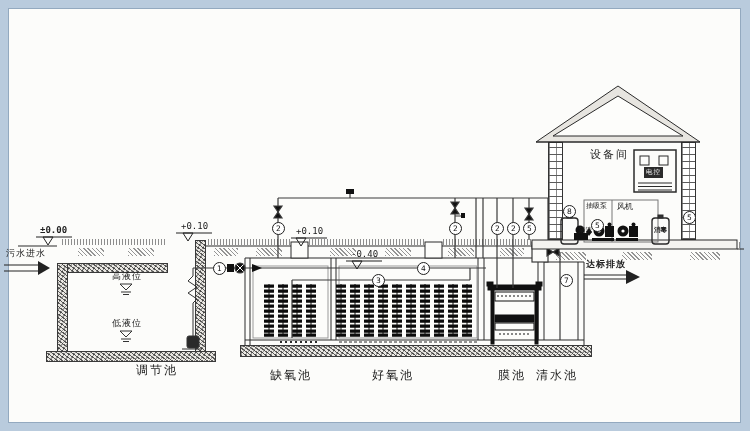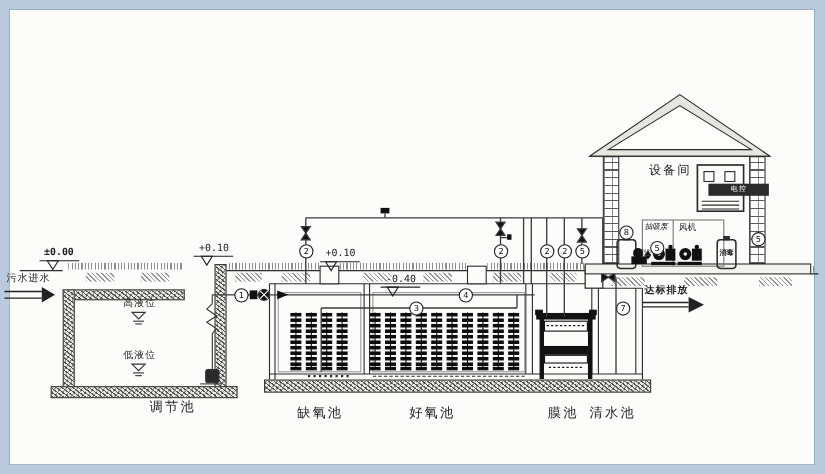--- a/index.html
+++ b/index.html
@@ -18,21 +18,21 @@
   .hatch{height:8px;background-image:repeating-linear-gradient(45deg,#949494 0 1px,transparent 1px 3px);}
   svg#draw{position:absolute;left:0;top:0;z-index:2;}
   .txt{position:absolute;z-index:3;white-space:nowrap;line-height:1.1;}
   .lbl{font-size:12px;letter-spacing:2px;color:#1e1e1e;}
   .sm{font-size:9px;letter-spacing:1px;}
   .elev{font-size:9px;font-family:"DejaVu Sans Mono",monospace;letter-spacing:0;}
   .tiny{font-size:7px;letter-spacing:0;}
   .tag{position:absolute;z-index:3;width:11px;height:11px;border:1px solid #1f1f1f;border-radius:50%;
        background:#fff;font-size:7.5px;line-height:11px;text-align:center;color:#111;}
   .cab-txt{position:absolute;z-index:3;background:#2b2b2b;color:#f5f5f5;font-size:6.5px;
-           padding:1px 20px;letter-spacing:1px;}
+           padding:1px 2px;letter-spacing:1px;}
 </style>
 </head>
 <body>
 
 <div id="canvas">
   <div id="sheet"></div>
 
   <div class="tex stipple" style="left:57px;top:263px;width:111px;height:10px;"></div>
   <div class="tex stipple" style="left:57px;top:263px;width:11px;height:90px;"></div>
   <div class="tex stipple" style="left:195px;top:240px;width:11px;height:113px;"></div>
@@ -245,21 +245,21 @@
   <div class="txt sm" style="left:112px;top:319px;">低液位</div>
 
   <div class="txt lbl" style="left:66px;top:364px;width:112px;text-align:right;">调节池</div>
   <div class="txt lbl" style="left:248px;top:369px;width:86px;text-align:center;">缺氧池</div>
   <div class="txt lbl" style="left:350px;top:369px;width:86px;text-align:center;">好氧池</div>
   <div class="txt lbl" style="left:487px;top:369px;width:50px;text-align:center;">膜池</div>
   <div class="txt lbl" style="left:536px;top:369px;width:50px;text-align:left;">清水池</div>
 
   <div class="txt" style="left:590px;top:149px;font-size:11px;letter-spacing:2px;">设备间</div>
   <div class="cab-txt" style="left:644px;top:167px;">电控</div>
-  <div class="txt tiny" style="left:586px;top:203px;font-style:italic;">抽吸泵</div>
+  <div class="txt tiny" style="left:586px;top:203px;">抽吸泵</div>
   <div class="txt tiny" style="left:617px;top:203px;font-size:8px;">风机</div>
   <div class="txt tiny" style="left:563px;top:227px;font-size:6.5px;padding-left:16px;">清洗</div>
   <div class="txt tiny" style="left:654px;top:227px;font-size:6.5px;font-weight:bold;">消毒</div>
 
   <div class="txt sm" style="left:586px;top:260px;font-weight:bold;">达标排放</div>
 
   <div id="tags-layer">
       <div class="tag" style="left: 213px; top: 262px;">1</div>
       <div class="tag" style="left: 417px; top: 262px;">4</div>
       <div class="tag" style="left: 372px; top: 274px;">3</div>

